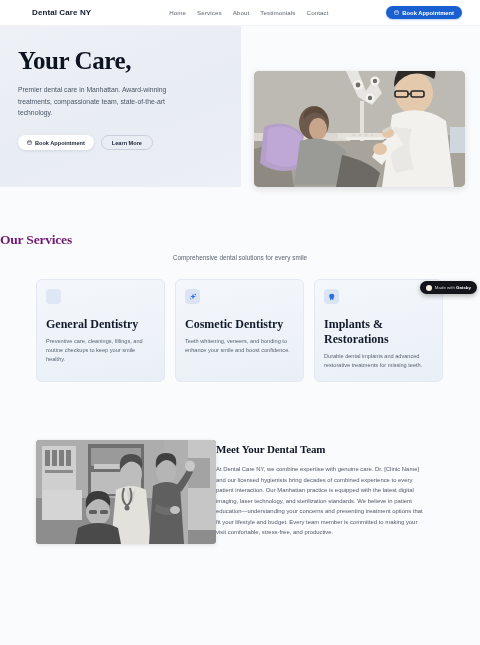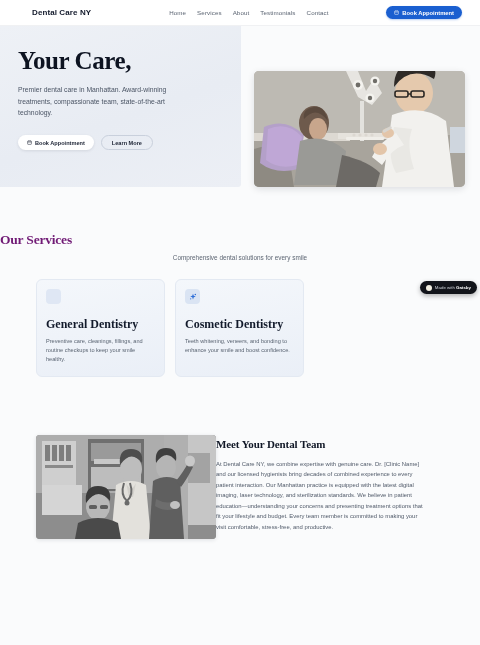--- a/index.html
+++ b/index.html
@@ -251,20 +251,29 @@
           <svg width="8" height="8" viewBox="0 0 16 16" fill="#2f6fd8">
             <path d="M8 1.6l1.5 4.1 4.1 1.5-4.1 1.5L8 12.8 6.5 8.7 2.4 7.2l4.1-1.5z"></path>
             <circle cx="12.6" cy="3.2" r="1.5"></circle>
               <circle cx="3.4" cy="11.6" r="1.2"></circle>
           </svg>
         </div>
         <div class="card-title">Cosmetic Dentistry</div>
         <div class="card-desc">Teeth whitening, veneers, and bonding to enhance your smile and boost confidence.</div>
       </div>
 
+      <div class="card">
+        <div class="card-icon">
+          <svg width="8" height="8" viewBox="0 0 16 16" fill="#2f6fd8">
+            <path d="M8 1.4c2.6 0 4.6 1.8 4.6 4.2 0 2.6-1.2 3.4-1.7 6.2-.3 1.7-.7 2.6-1.5 2.6-.9 0-1-1.2-1.4-2.9-.2-.8-.8-.8-1 0-.4 1.7-.5 2.9-1.4 2.9-.8 0-1.2-.9-1.5-2.6C3.6 9 2.4 8.2 2.4 5.6 2.4 3.2 4.4 1.4 8 1.4z"></path>
+          </svg>
+        </div>
+        <div class="card-title">Implants &amp; Restorations</div>
+        <div class="card-desc">Durable dental implants and advanced restorative treatments for missing teeth.</div>
+      </div>
 
 
     </div>
   </div>
 
   <div class="made-badge">
     <span class="made-dot"></span>
     <span class="made-text"><span>Made with</span> <b>Gatsby</b></span>
   </div>
 

